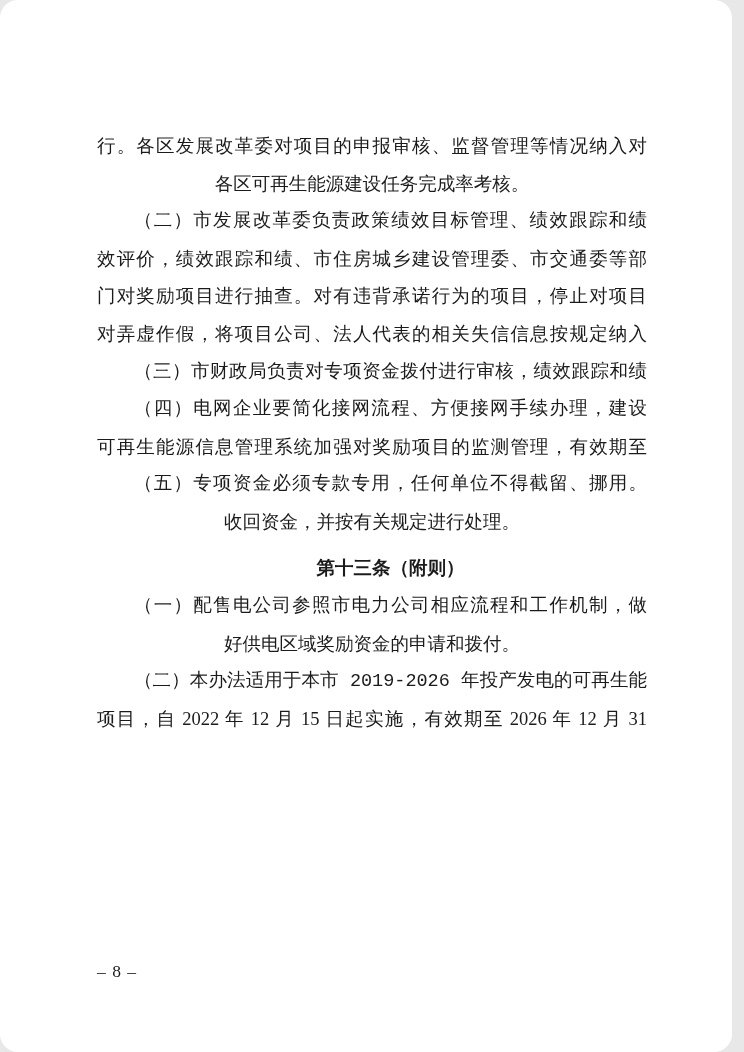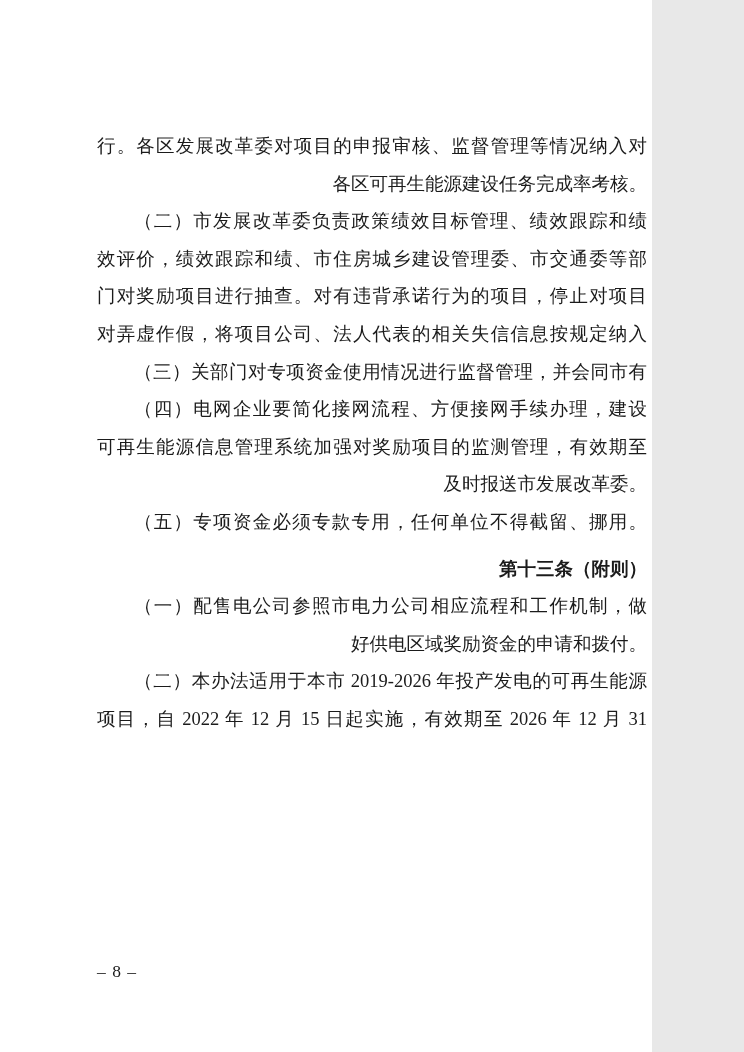--- a/index.html
+++ b/index.html
@@ -7,45 +7,47 @@
     padding: 0;
   }
   body {
     width: 744px;
     height: 1052px;
     background: #e8e8e8;
     font-family: "Liberation Serif", "DejaVu Serif", serif;
   }
   .page {
     position: relative;
-    width: 652px;
+    width: 732px;
     height: 1052px;
     background: #ffffff;
     color: #1b1b1b;
     overflow: hidden;
+    border-radius: 18px;
   }
   .content {
     position: absolute;
     left: 97px;
     top: 128px;
     width: 550px;
   }
   .doc-line {
     height: 37.6px;
     line-height: 37.6px;
     font-size: 18.5px;
     overflow: hidden;
-    text-align: right;
+    text-align: center;
   }
   .doc-line.fill {
     text-align: justify;
     text-align-last: justify;
   }
   .doc-line.indent {
     padding-left: 37px;
+    font-family: Liberation Mono, monospace;
   }
   .doc-line.bold {
     font-weight: 700;
     margin-top: 9px;
   }
   .footer-pagenum {
     position: absolute;
     left: 97px;
     top: 958px;
     height: 26px;
@@ -59,25 +61,25 @@
 <body>
 
 <div class="page">
   <div class="content">
     <div class="doc-line fill">行。各区发展改革委对项目的申报审核、监督管理等情况纳入对</div>
     <div class="doc-line">各区可再生能源建设任务完成率考核。</div>
     <div class="doc-line indent fill">（二）市发展改革委负责政策绩效目标管理、绩效跟踪和绩</div>
     <div class="doc-line fill">效评价，绩效跟踪和绩、市住房城乡建设管理委、市交通委等部</div>
     <div class="doc-line fill">门对奖励项目进行抽查。对有违背承诺行为的项目，停止对项目</div>
     <div class="doc-line fill">对弄虚作假，将项目公司、法人代表的相关失信信息按规定纳入</div>
-    <div class="doc-line indent fill">（三）关部门对专项资金使用情况进行监督管理，并会同市有</div>
+    <div class="doc-line indent fill">（三）市财政局负责对专项资金拨付进行审核，绩效跟踪和绩</div>
     <div class="doc-line indent fill">（四）电网企业要简化接网流程、方便接网手续办理，建设</div>
     <div class="doc-line fill">可再生能源信息管理系统加强对奖励项目的监测管理，有效期至</div>
-    <div class="doc-line">及时报送市发展改革委。</div>
     <div class="doc-line indent fill">（五）专项资金必须专款专用，任何单位不得截留、挪用。</div>
+    <div class="doc-line">收回资金，并按有关规定进行处理。</div>
     <div class="doc-line indent bold">第十三条（附则）</div>
     <div class="doc-line indent fill">（一）配售电公司参照市电力公司相应流程和工作机制，做</div>
     <div class="doc-line">好供电区域奖励资金的申请和拨付。</div>
     <div class="doc-line indent fill">（二）本办法适用于本市 2019-2026 年投产发电的可再生能源</div>
     <div class="doc-line fill">项目，自 2022 年 12 月 15 日起实施，有效期至 2026 年 12 月 31 日。</div>
   </div>
   <div class="footer-pagenum">– 8 –</div>
 </div>
 
 </body></html>

